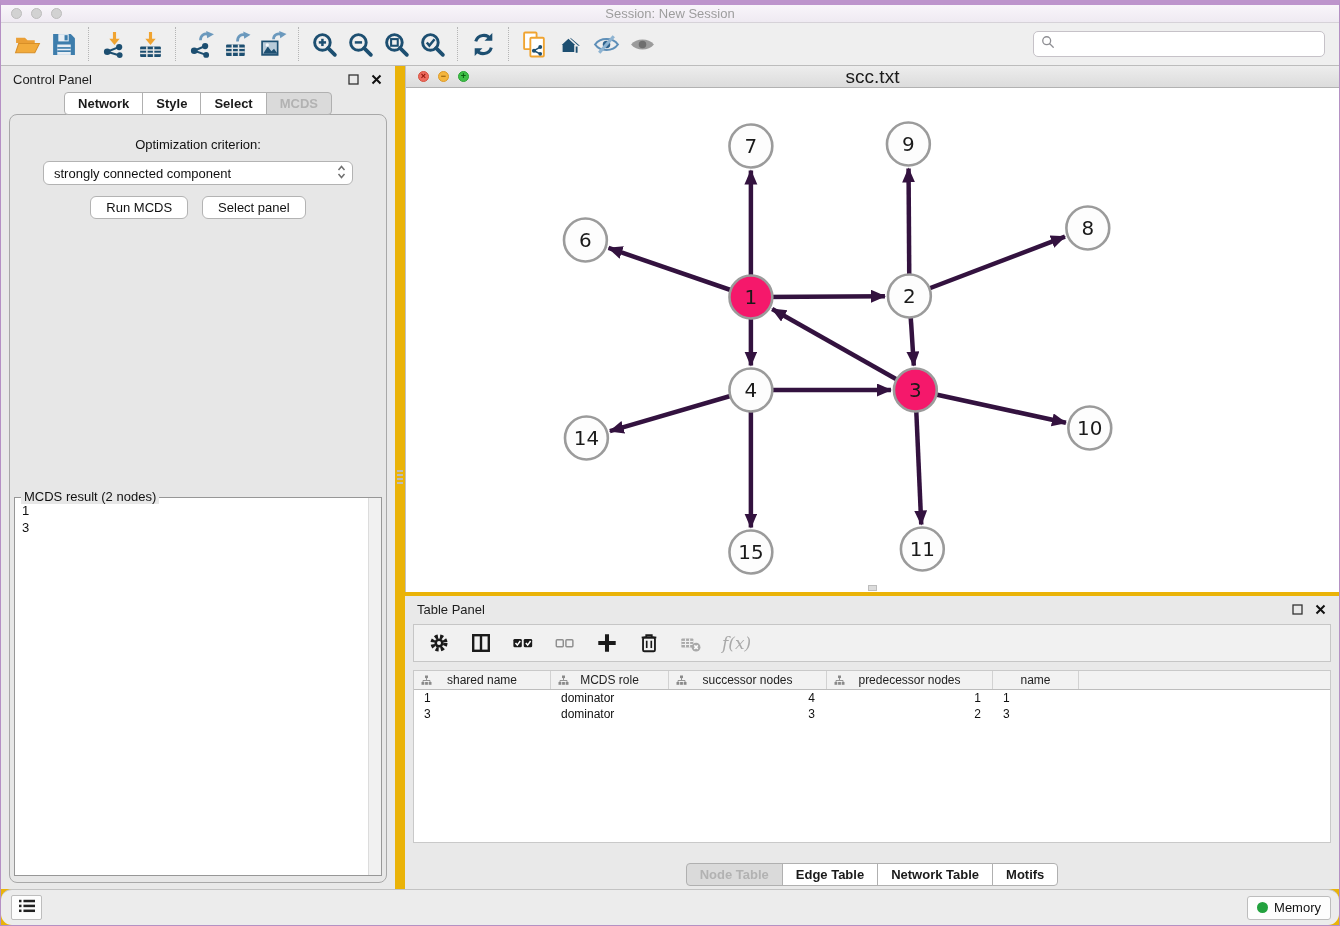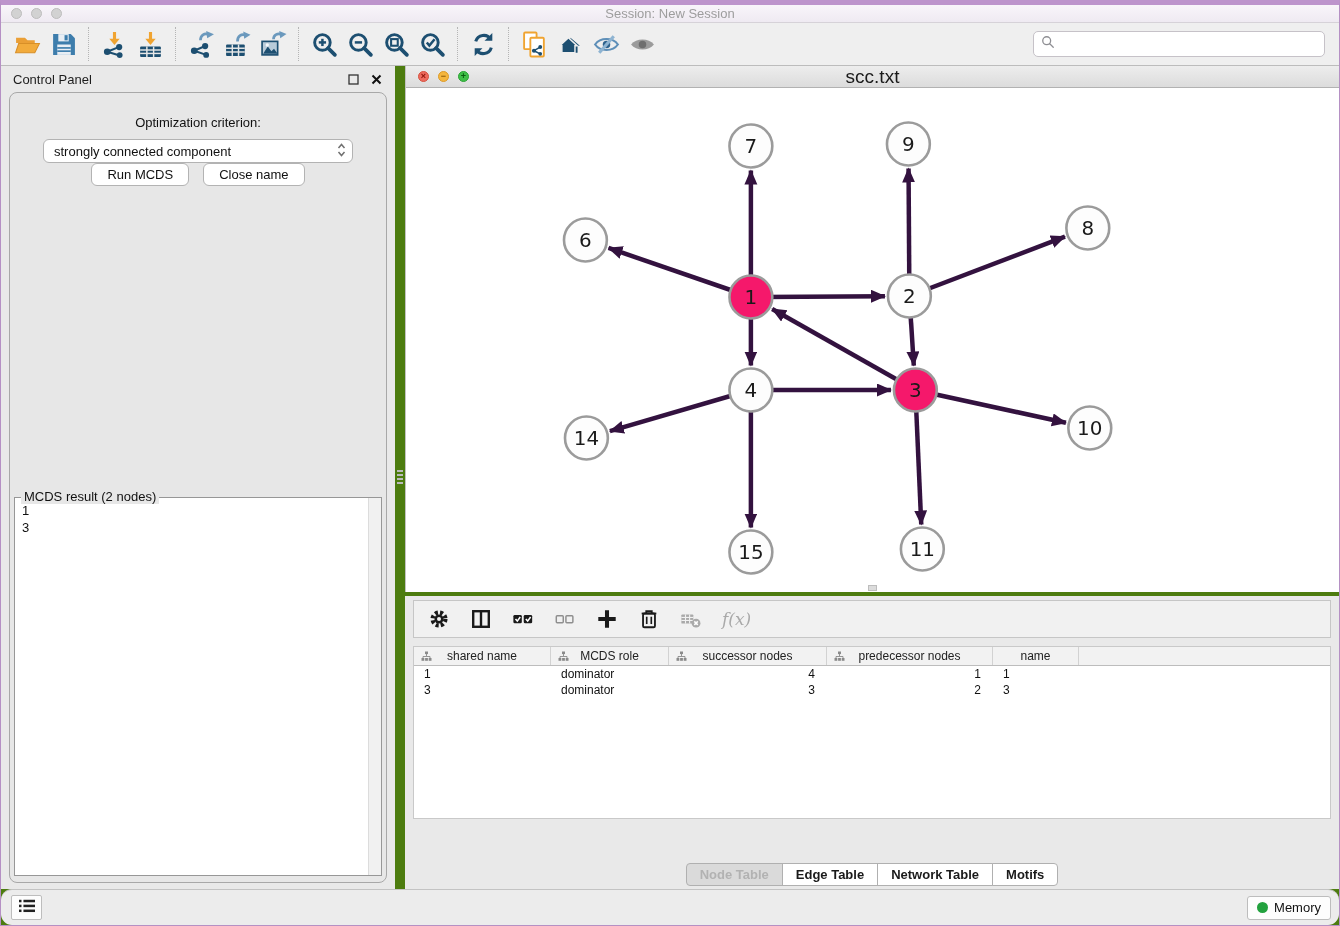--- a/index.html
+++ b/index.html
@@ -1,18 +1,18 @@
 <!DOCTYPE html>
 <html><head>
 <meta charset="utf-8">
 <style>
   * { margin:0; padding:0; box-sizing:border-box; }
   html,body { background:#555; }
   body { font-family:"Liberation Sans", sans-serif; }
-  .app{ position:relative; width:1340px; height:926px; background:#4d7c0f;
+  .app{ position:relative; width:1340px; height:926px; background:#eab308;
         border:1px solid #b590c4; border-top:5px solid #bd94cc; overflow:hidden; }
 
   
   .titlebar{ position:absolute; top:0; left:0; right:0; height:18px;
     background:linear-gradient(#f8f5fa,#efeaf2); border-bottom:1px solid #d6d2d8;
     display:flex; align-items:center; padding:0 6px; }
   .tl-group{ display:flex; gap:9px; margin-left:4px; }
   .tl{ width:11px; height:11px; border-radius:50%; display:flex; align-items:center;
        justify-content:center; font-size:9px; font-weight:bold; line-height:1; }
   .tl.plain{ background:#d2d2d2; border:1px solid #bdbdbd; }
@@ -46,21 +46,21 @@
     font-size:13px; font-weight:600; color:#1a1a1a; cursor:default; }
   .seg-tab:first-child{ border-radius:4px 0 0 4px; margin-left:0; }
   .seg-tab:last-child{ border-radius:0 4px 4px 0; }
   .seg-tab.active{ background:#dadada; color:#b2b2b2; }
   .cp-body{ flex:1; margin:0 8px 6px; border:1px solid #a8a8a8; border-radius:8px;
     background:#e7e7e7; display:flex; flex-direction:column; align-items:center; }
   .opt-label{ margin-top:22px; font-size:13px; color:#111; }
   .mac-select{ margin-top:9px; width:310px; height:24px; border:1px solid #b3b3b3; border-radius:6px;
     background:#fff; display:flex; align-items:center; padding:0 6px 0 10px; font-size:13px; color:#111; }
   .mac-select .spin{ margin-left:auto; }
-  .btn-row{ display:flex; gap:14px; }
+  .btn-row{ margin-top:11px; display:flex; gap:14px; }
   .mac-btn{ height:23px; padding:0 15px; border:1px solid #b3b3b3; border-radius:6px; background:#fff;
     font-size:13px; color:#111; font-family:"Liberation Sans",sans-serif; cursor:default; }
   .result-group{ position:relative; margin-top:auto; width:368px; height:379px;
     border:1px solid #979797; background:#fff; margin-bottom:6px; }
   .result-legend{ position:absolute; top:-9px; left:6px; background:#e7e7e7; padding:0 3px;
     font-size:13px; color:#111; }
   .result-text{ position:absolute; top:2px; left:2px; right:15px; bottom:2px; font-size:13px;
     line-height:17px; padding:2px 5px; white-space:pre; overflow:hidden; color:#111; }
   .result-scroll{ position:absolute; top:0; right:0; bottom:0; width:13px; background:#f1f1f1;
     border-left:1px solid #dcdcdc; }
@@ -326,34 +326,40 @@
                 <rect x="1" y="1" width="9" height="9" fill="none" stroke="#333" stroke-width="1.3"></rect>
               </svg>
           </span>
           <span class="hicon">
             <svg width="11" height="11" viewBox="0 0 11 11">
                 <path d="M1.5 1.5l8 8M9.5 1.5l-8 8" stroke="#111" stroke-width="2"></path>
               </svg>
           </span>
         </span>
       </div>
+      <div class="seg-tabs" id="cp-tabs">
+          <div class="seg-tab">Network</div>
+          <div class="seg-tab">Style</div>
+          <div class="seg-tab">Select</div>
+          <div class="seg-tab active">MCDS</div>
+        </div>
       <div class="cp-body">
         <div class="opt-label">Optimization criterion:</div>
         <div class="mac-select">
           <span>strongly connected component</span>
           <span class="spin">
             <svg width="9" height="16" viewBox="0 0 9 16">
                 <path d="M1.5 6L4.5 2.5L7.5 6" fill="none" stroke="#707070" stroke-width="1.5"></path>
                 <path d="M1.5 10L4.5 13.5L7.5 10" fill="none" stroke="#707070" stroke-width="1.5"></path>
               </svg>
           </span>
         </div>
         <div class="btn-row">
           <button class="mac-btn">Run MCDS</button>
-          <button class="mac-btn">Close name</button>
+          <button class="mac-btn">Select panel</button>
         </div>
         <div class="result-group">
           <span class="result-legend">MCDS result (2 nodes)</span>
           <div class="result-text" id="result-text">1
 3</div>
           <div class="result-scroll"></div>
         </div>
       </div>
     </div>
 
@@ -441,20 +447,35 @@
                 <text x="750" y="559" text-anchor="middle" font-family="&quot;DejaVu Sans&quot;, sans-serif" font-size="20" fill="#1a1a1a">15</text>
               </g>
             </svg>
           <span class="canvas-grip"></span>
         </div>
       </div>
 
       <div class="h-split"></div>
 
       <div class="table-panel">
+        <div class="tp-header">
+          <span class="panel-title">Table Panel</span>
+          <span class="panel-hicons">
+            <span class="hicon">
+              <svg width="11" height="11" viewBox="0 0 11 11">
+                  <rect x="1" y="1" width="9" height="9" fill="none" stroke="#333" stroke-width="1.3"></rect>
+                </svg>
+            </span>
+            <span class="hicon">
+              <svg width="11" height="11" viewBox="0 0 11 11">
+                  <path d="M1.5 1.5l8 8M9.5 1.5l-8 8" stroke="#111" stroke-width="2"></path>
+                </svg>
+            </span>
+          </span>
+        </div>
         <div class="tp-toolbar" id="tp-toolbar">
             <span class="tpi">
               <svg viewBox="0 0 24 24">
                 <circle cx="12" cy="12" r="7" fill="none" stroke="#1a1a1a" stroke-width="4.6" stroke-dasharray="3.2 2.35"></circle>
                 <circle cx="12" cy="12" r="5" fill="#1a1a1a"></circle>
                 <circle cx="12" cy="12" r="2.2" fill="#f1f1f1"></circle>
               </svg>
             </span>
             <span class="tpi">
               <svg viewBox="0 0 24 24">

